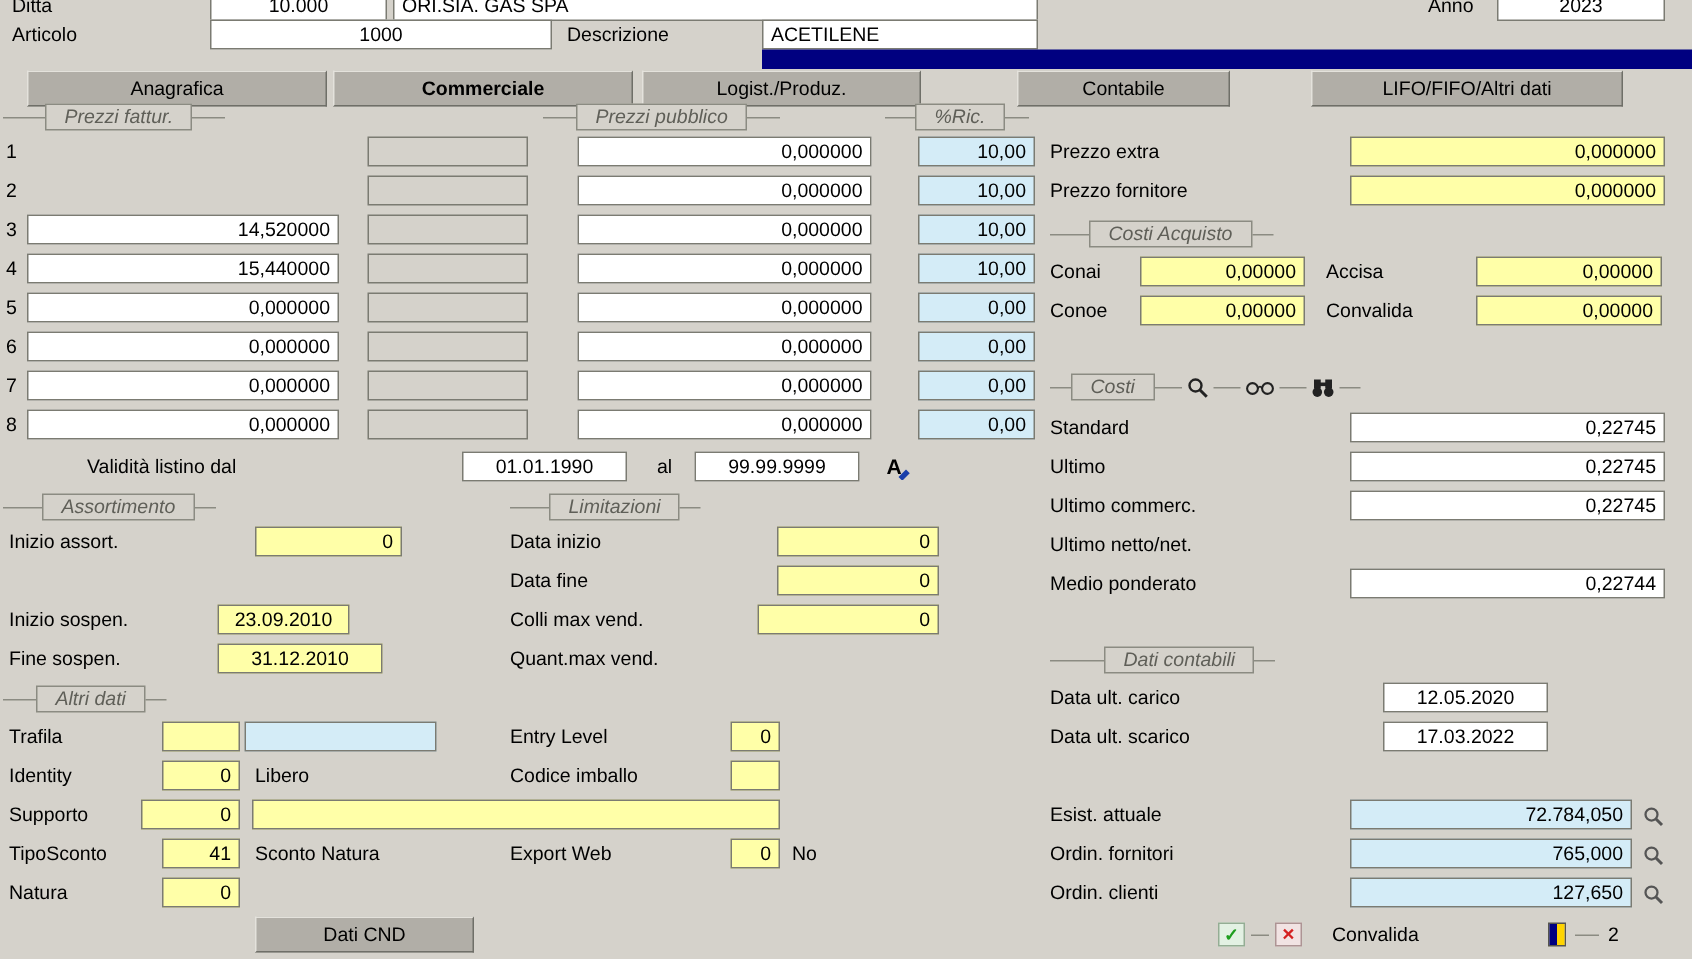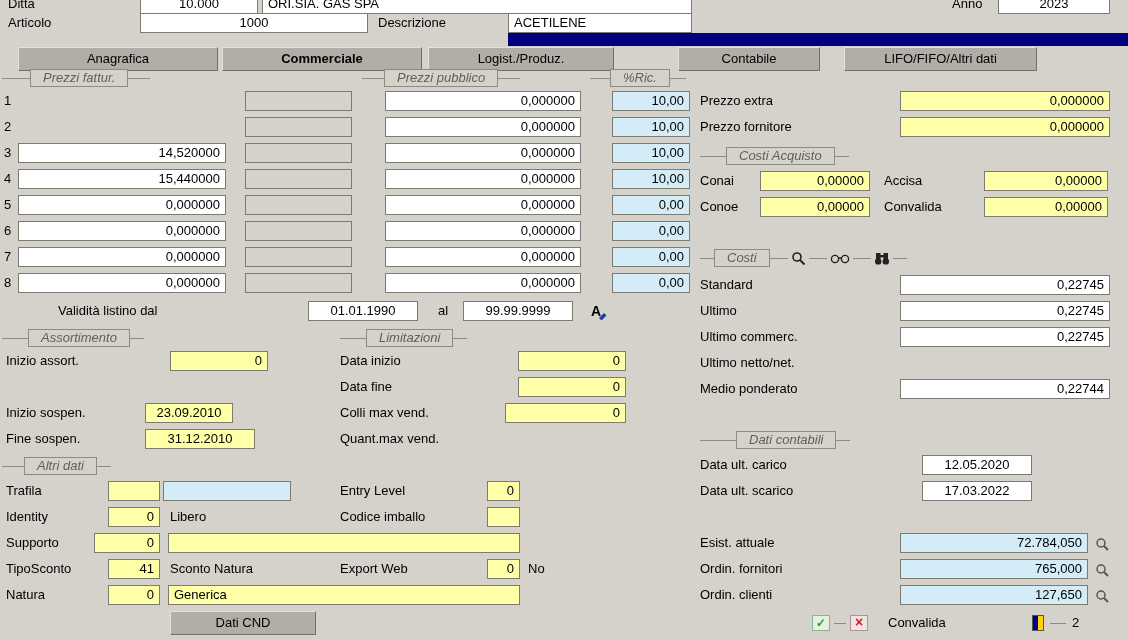--- a/index.html
+++ b/index.html
@@ -52,21 +52,21 @@
   <span class="fld ct" style="left:140px;width:228px">1000</span>
   <span class="lbl" style="left:378px">Descrizione</span>
   <span class="fld" style="left:508px;width:184px">ACETILENE</span>
 </div>
 <div class="navybar"></div>
 
 <div class="tab" style="left:18px;top:47px;width:200px">Anagrafica</div>
 <div class="tab active" style="left:222px;top:47px;width:200px">Commerciale</div>
 <div class="tab" style="left:428px;top:47px;width:186px">Logist./Produz.</div>
 <div class="tab" style="left:678px;top:47px;width:142px">Contabile</div>
-<div class="tab" style="left:844px;top:47px;width:193px">LIFO/FIFO/Altri dati</div>
+<div class="tab" style="left:874px;top:47px;width:208px">LIFO/FIFO/Altri dati</div>
 
 <div class="grp" style="left:2px;top:69px">
   <span class="ln" style="width:28px"></span>
   <span class="bx">Prezzi fattur.</span>
   <span class="ln" style="width:22px"></span>
 </div>
 <div class="grp" style="left:362px;top:69px">
   <span class="ln" style="width:22px"></span>
   <span class="bx">Prezzi pubblico</span>
   <span class="ln" style="width:22px"></span>
@@ -207,21 +207,20 @@
   <span class="lbl" style="left:6px">TipoSconto</span>
   <span class="fld y rt" style="left:108px;width:52px">41</span>
   <span class="lbl" style="left:170px">Sconto Natura</span>
   <span class="lbl" style="left:340px">Export Web</span>
   <span class="fld y rt" style="left:487px;width:33px">0</span>
   <span class="lbl" style="left:528px">No</span>
 </div>
 <div class="row" style="top:585px">
   <span class="lbl" style="left:6px">Natura</span>
   <span class="fld y rt" style="left:108px;width:52px">0</span>
-  <span class="fld y" style="left:168px;width:352px">Generica</span>
 </div>
 
 <div class="tab" style="left:170px;top:611px;width:146px;height:24px">Dati CND</div>
 
 <div class="row" style="top:91px">
   <span class="lbl" style="left:700px">Prezzo extra</span>
   <span class="fld y rt" style="left:900px;width:210px">0,000000</span>
 </div>
 <div class="row" style="top:117px">
   <span class="lbl" style="left:700px">Prezzo fornitore</span>

